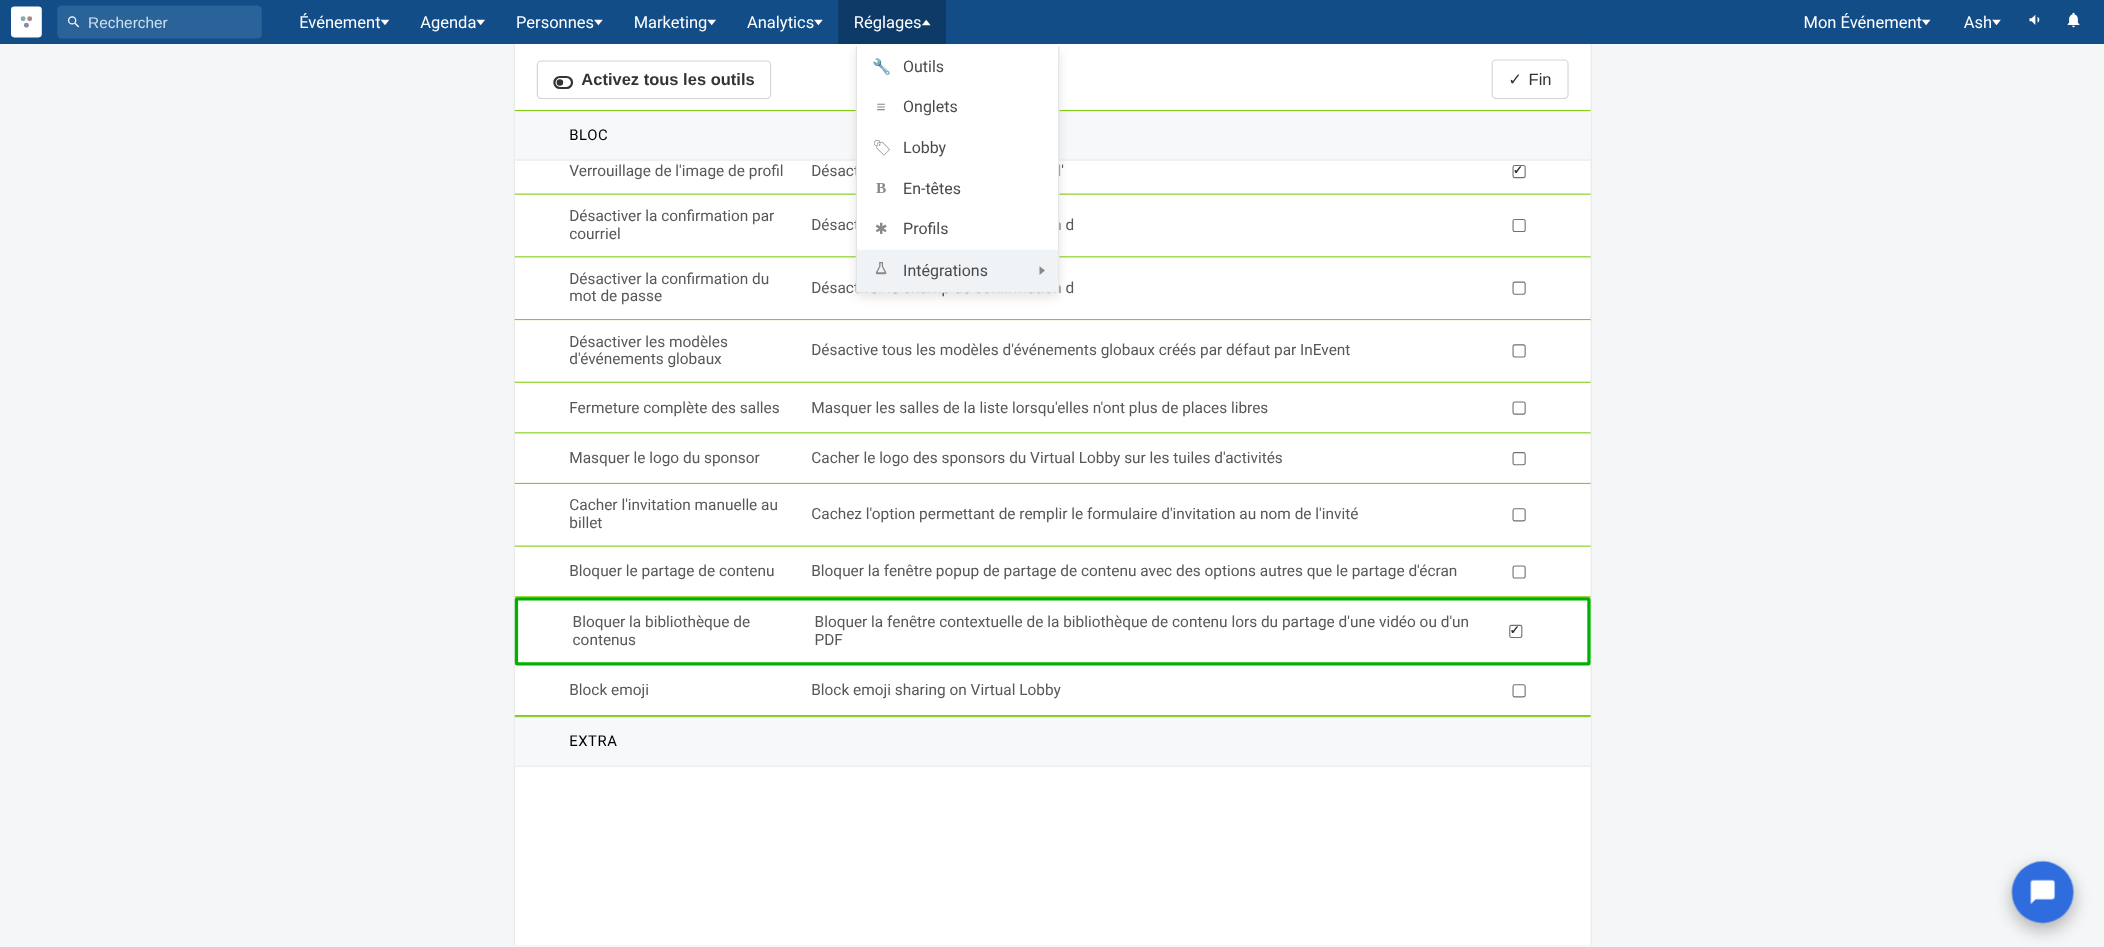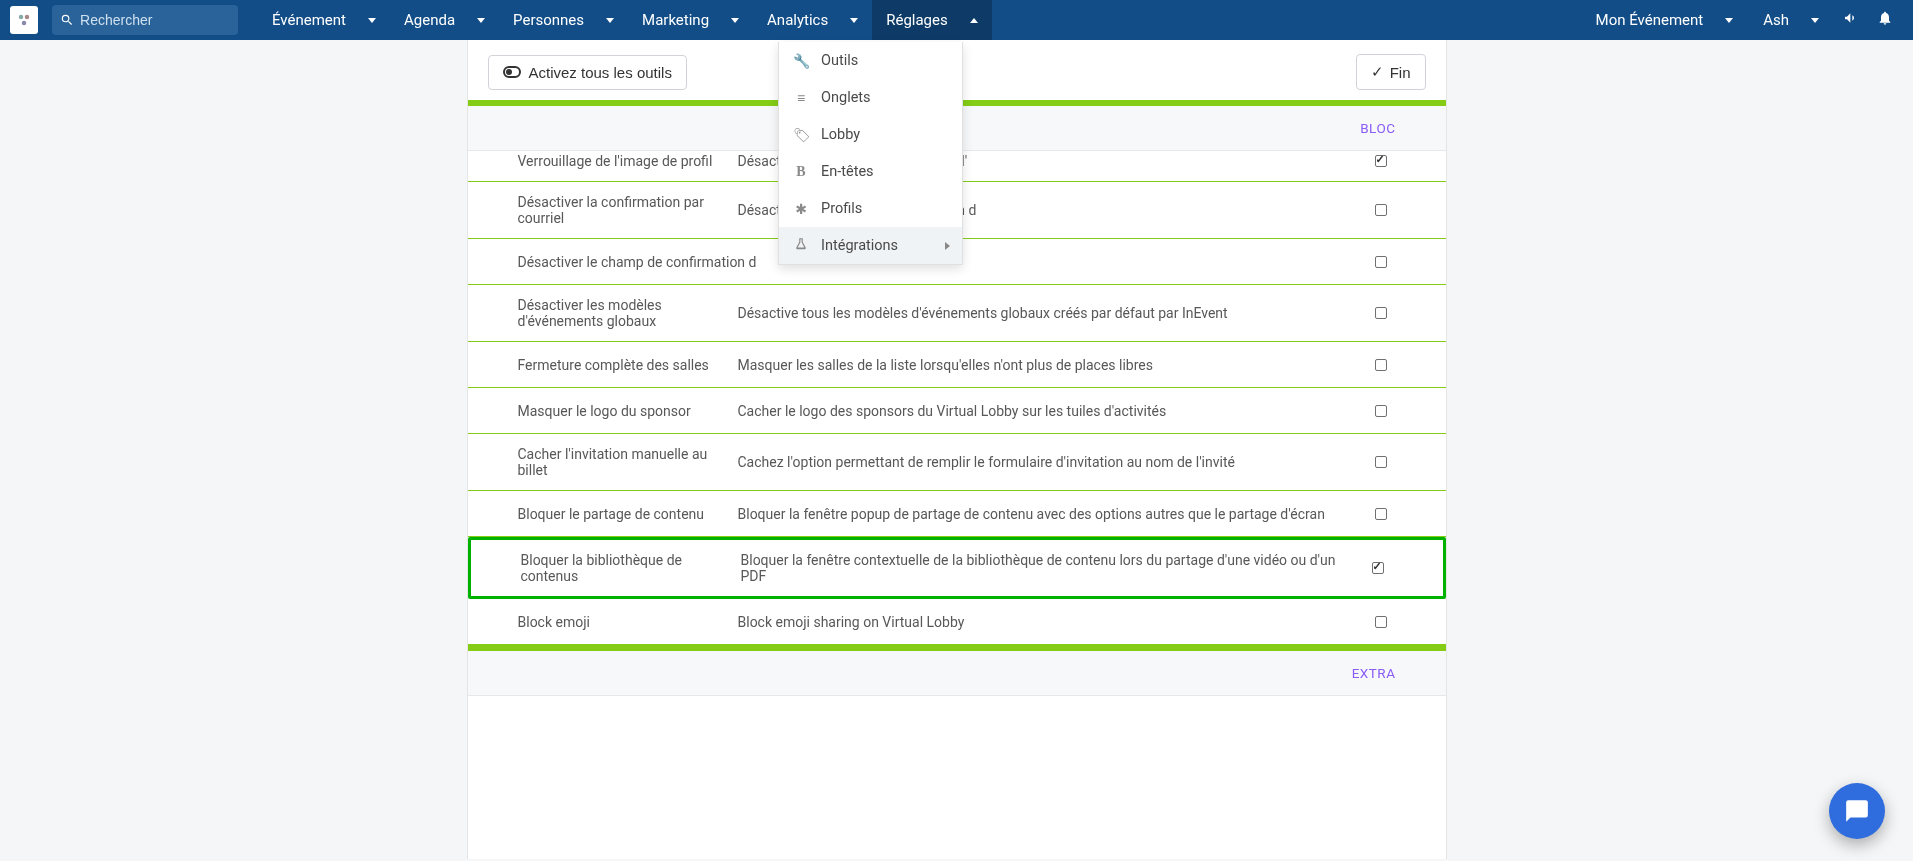--- a/index.html
+++ b/index.html
@@ -43,21 +43,21 @@
     width: 100%;
     margin-left: 6px;
   }
   .search-box input::placeholder { color: #cfe0ef; }
   .nav-menu { display: flex; align-items: center; margin-left: 20px; }
   .nav-item {
     padding: 0 14px;
     height: 42px;
     display: flex;
     align-items: center;
-    gap: 22px;
+    gap: 0;
     font-size: 15px;
     cursor: pointer;
     color: #fff;
   }
   .nav-item.active { background: #0d3a66; }
   .navbar-right { margin-left: auto; display: flex; align-items: center; gap: 18px; padding-right: 10px;}
   .navbar-right .nav-item { padding: 0 6px; }
   .icon-btn { color: #fff; cursor: pointer; font-size: 17px; }
 
   .chevron-down {
@@ -124,47 +124,47 @@
     padding: 14px 20px 10px 20px;
   }
   .btn-toggle {
     border: 1px solid #d0d4d8;
     background: #fff;
     padding: 8px 14px;
     border-radius: 4px;
     font-size: 15px;
     color: #333;
     display: flex;
-    align-items: center;
+    align-items: flex-end;
     gap: 8px;
     cursor: pointer;
+    font-weight: bold;
   }
   .btn-done {
     margin-left: auto;
     border: 1px solid #d0d4d8;
     background: #fff;
     padding: 8px 14px;
     border-radius: 4px;
     font-size: 15px;
     color: #333;
     display: flex;
     align-items: center;
     gap: 6px;
     cursor: pointer;
   }
 
   .section-header {
     background: #f7f8f9;
-    border-top: 6px solid #84cc16;
+    border-top: 1px solid #84cc16;
     border-bottom: 1px solid #e8e8e8;
     padding: 14px 50px;
     font-size: 13.5px;
-    color: #8b5cf6;
+    color: #000000;
     letter-spacing: 0.5px;
-    text-align: right;
   }
 
   .rows { }
   .row {
     display: flex;
     align-items: center;
     padding: 12px 50px;
     border-bottom: 1px solid #84cc16;
     font-size: 14px;
     color: #585858;
@@ -350,20 +350,21 @@
         </div>
       </div>
       <div class="row">
         <div class="col-title">Désactiver la confirmation par courriel</div>
         <div class="col-desc">Désactiver le champ de confirmation d</div>
         <div class="col-chk">
           <span class="checkbox"></span>
         </div>
       </div>
       <div class="row">
+        <div class="col-title">Désactiver la confirmation du mot de passe</div>
         <div class="col-desc">Désactiver le champ de confirmation d</div>
         <div class="col-chk">
           <span class="checkbox"></span>
         </div>
       </div>
       <div class="row">
         <div class="col-title">Désactiver les modèles d'événements globaux</div>
         <div class="col-desc">Désactive tous les modèles d'événements globaux créés par défaut par InEvent</div>
         <div class="col-chk">
           <span class="checkbox"></span>

